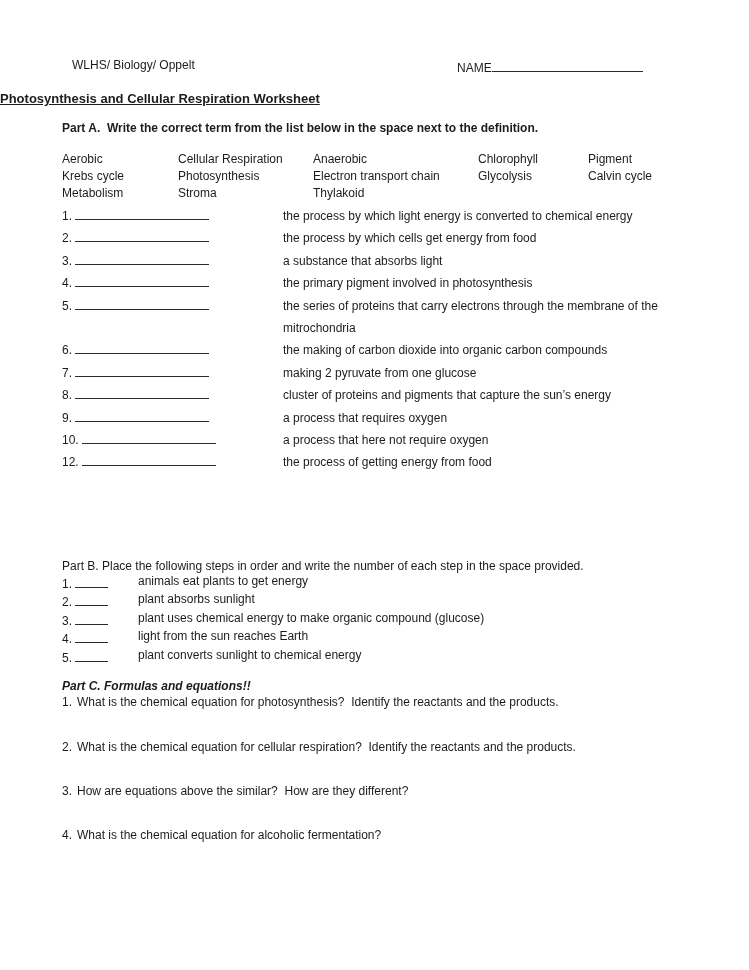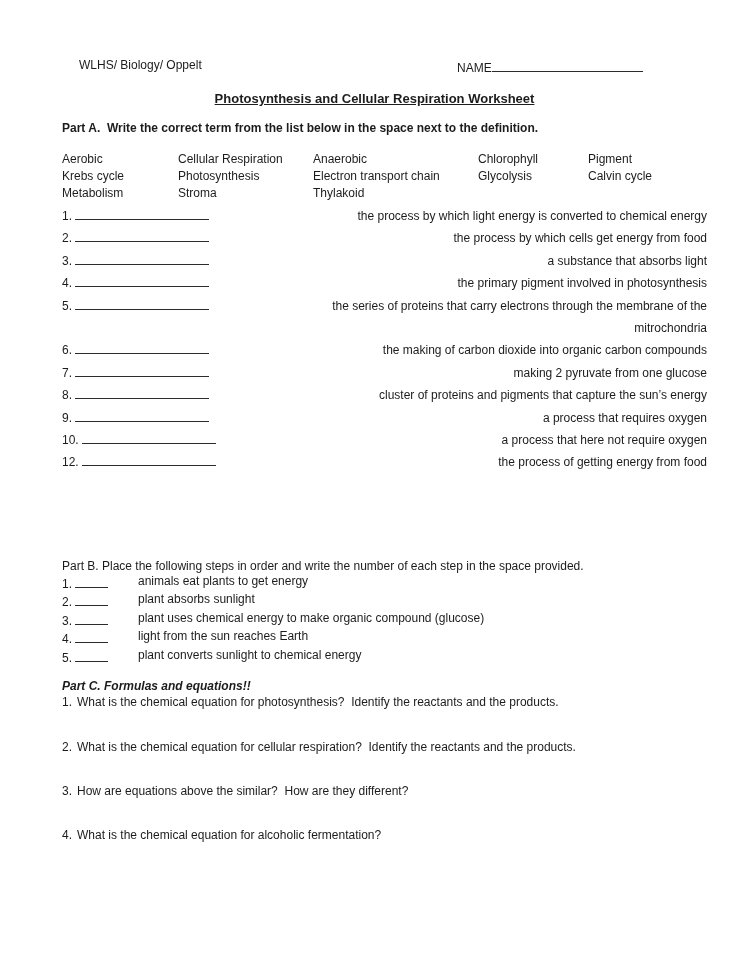--- a/index.html
+++ b/index.html
@@ -8,45 +8,45 @@
     width:749px; height:970px;
     background:#ffffff;
     font-family:"Liberation Sans", sans-serif;
     font-size:12px;
     color:#1c1c1c;
     overflow:hidden;
   }
   .pre { white-space:pre-wrap; }
 
   .header-row { position:absolute; top:58px; left:62px; width:625px; height:18px; }
-  .course-label { position:absolute; left:17px; top:0; }
+  .course-label { position:absolute; left:10px; top:0; }
   .name-group { position:absolute; left:395px; top:0; }
   .uline { display:inline-block; border-bottom:1.2px solid #2b2b2b; height:13px; vertical-align:baseline; }
   .name-line { width:151px; }
 
   .title {
     position:absolute; top:91px; left:0; width:749px;
-    text-align:center; font-weight:bold; font-size:13px;
+    text-align:left; font-weight:bold; font-size:13px;
     text-decoration:underline;
   }
 
   .part-a-heading { position:absolute; top:121px; left:62px; width:640px; font-weight:bold; }
 
   .word-bank {
     position:absolute; top:151px; left:62px; width:630px;
     display:grid; grid-template-columns:116px 135px 165px 110px auto;
     line-height:17px;
   }
   .wb-col { display:flex; flex-direction:column; }
 
   .part-a-list { position:absolute; top:205px; left:62px; width:645px; }
   .a-row { display:flex; line-height:22.4px; }
   .a-left { width:221px; flex:none; }
   .a-line { width:134px; margin-left:3px; }
-  .a-def { width:424px; flex:none;text-align:right; }
+  .a-def { width:424px; flex:none; }
 
   .part-b-heading { position:absolute; top:559px; left:62px; width:660px; font-weight:normal; }
   .part-b-list { position:absolute; top:574px; left:62px; width:620px; }
   .b-row { display:flex; line-height:15.4px; }
   .b-left { width:76px; flex:none; }
   .b-line { width:33px; margin-left:3px; }
   .b-step { flex:1; }
 
   .part-c-heading { position:absolute; top:679px; left:62px; font-weight:bold;font-style:italic; }
   .c-q { position:absolute; left:62px; width:640px; display:flex; }

